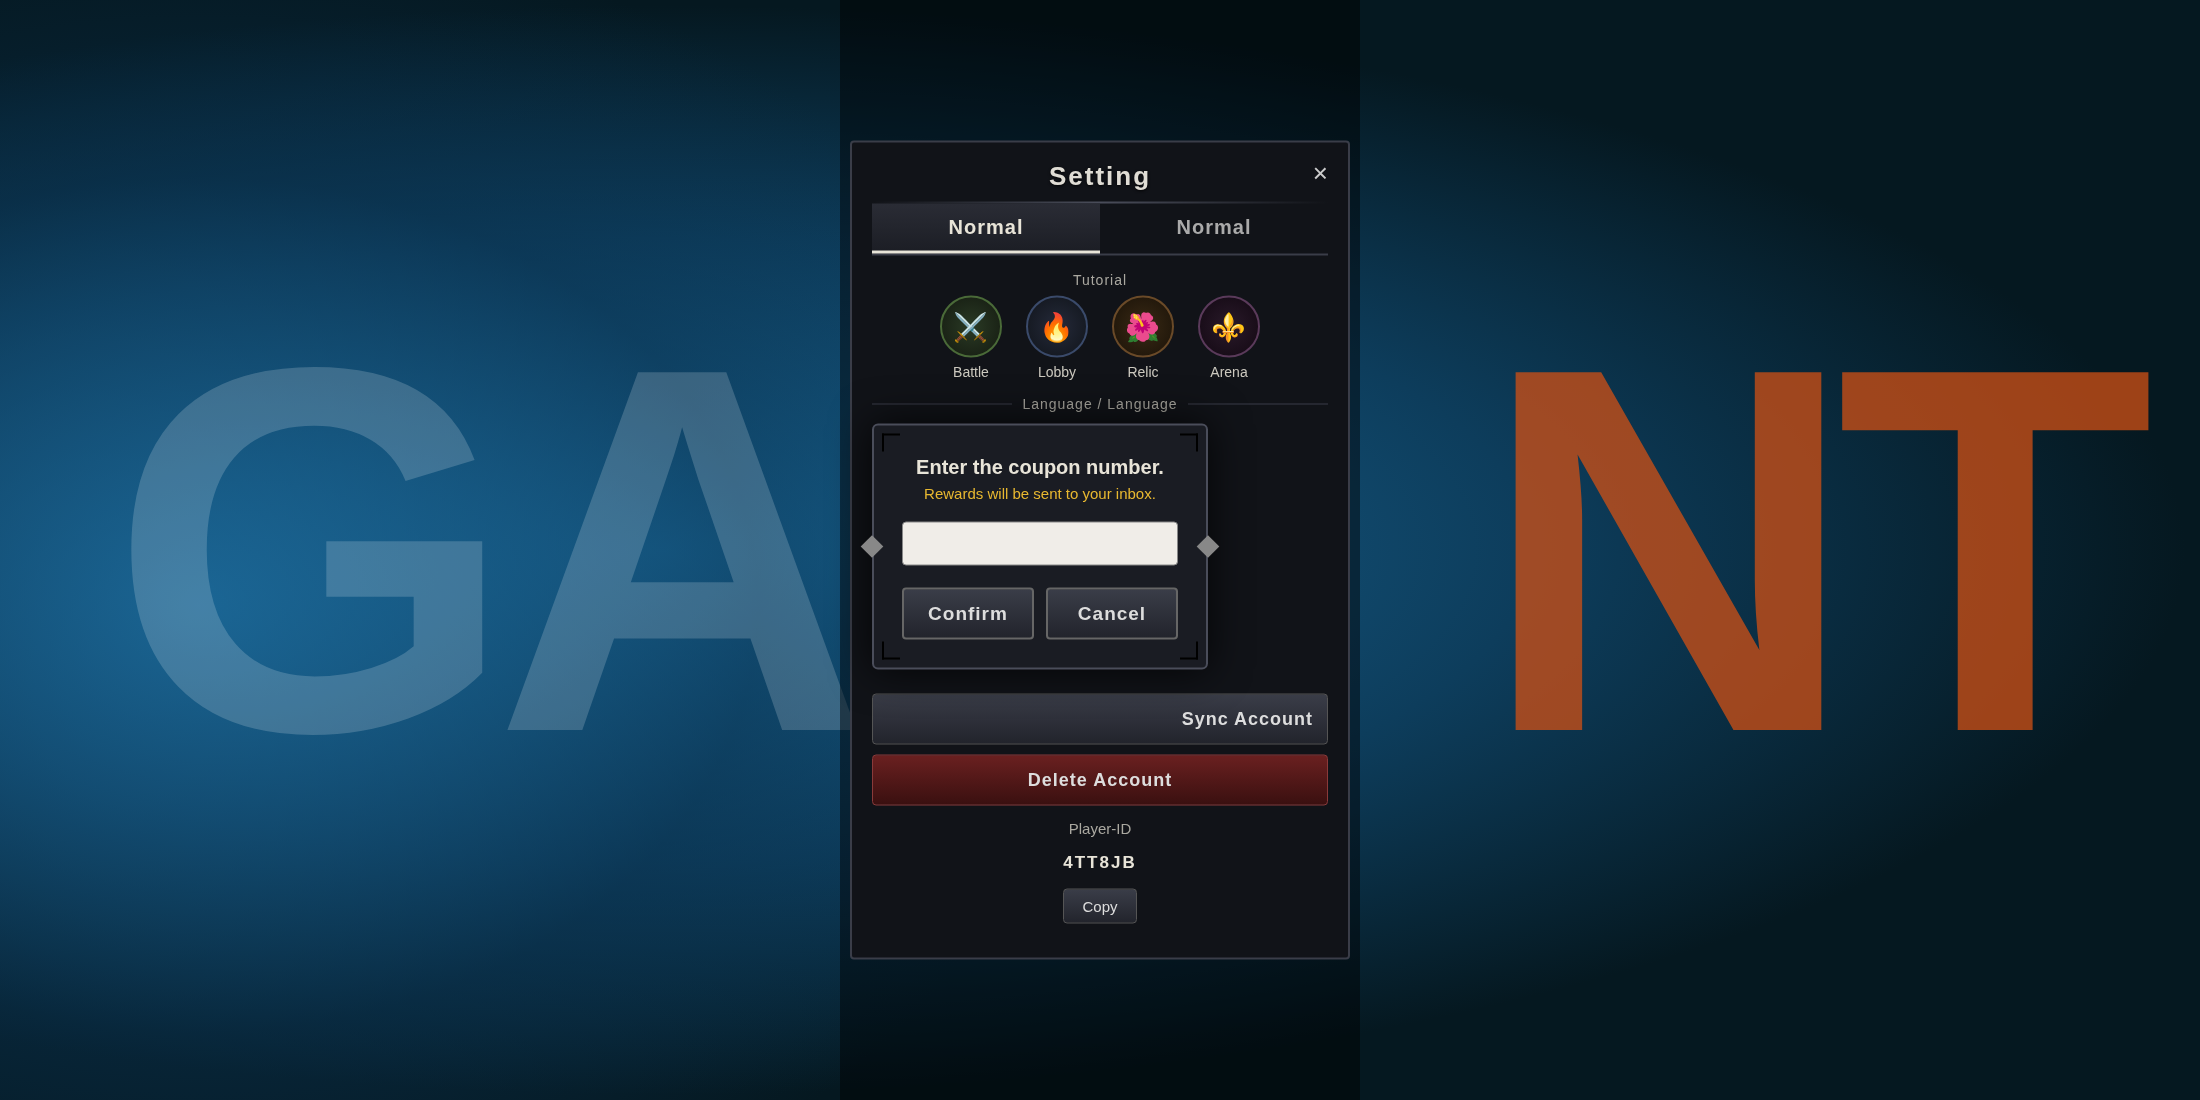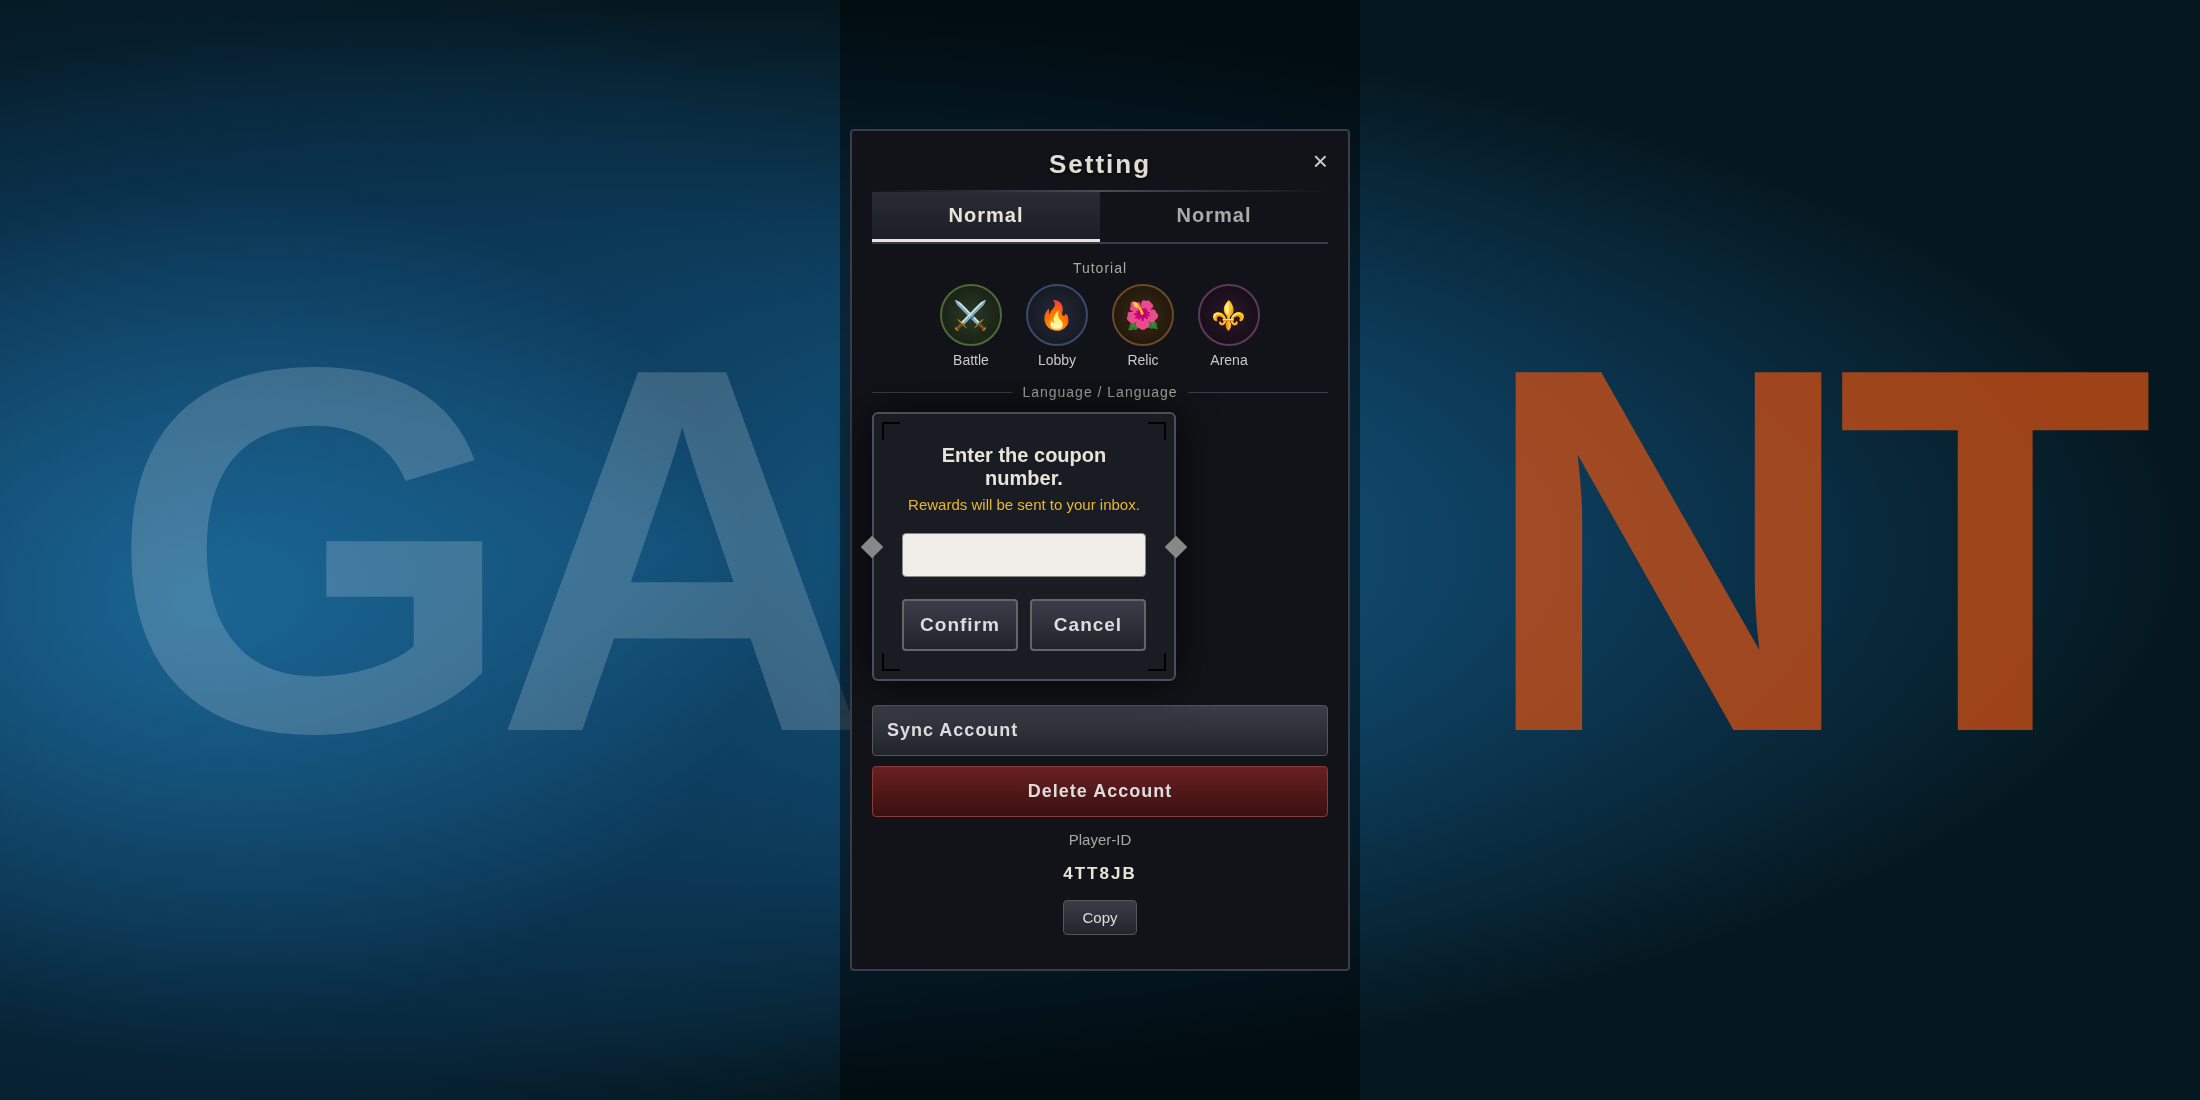--- a/index.html
+++ b/index.html
@@ -200,21 +200,21 @@
       background: #3a3d48;
     }
 
     .divider-text {
       color: #aaa8a0;
       font-size: 14px;
       letter-spacing: 1px;
     }
 
     .dialog-box {
-      width: 304px;
+      width: 336px;
       background: #1a1c23;
       border: 2px solid #4a4d5a;
       border-radius: 6px;
       padding: 30px 28px 28px;
       position: relative;
       box-shadow: 0 0 40px rgba(0,0,0,0.8);
     }
 
     .dialog-corner {
       position: absolute;
@@ -298,21 +298,21 @@
     .bottom-buttons {
       display: flex;
       flex-direction: column;
       gap: 10px;
       padding: 0 20px;
       margin-top: 10px;
     }
 
     .sync-btn {
       padding: 14px;
-      text-align: left;
+      text-align: right;
       font-size: 18px;
       font-weight: bold;
       color: #ddd;
       background: linear-gradient(180deg, #3a3d48 0%, #22242c 100%);
       border: 1px solid #555;
       border-radius: 4px;
       cursor: pointer;
       letter-spacing: 1px;
     }
 

